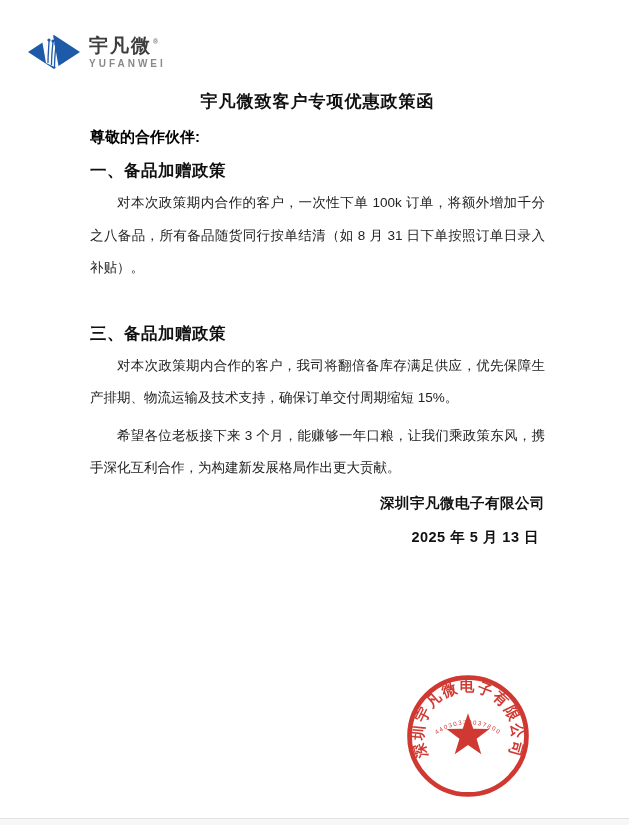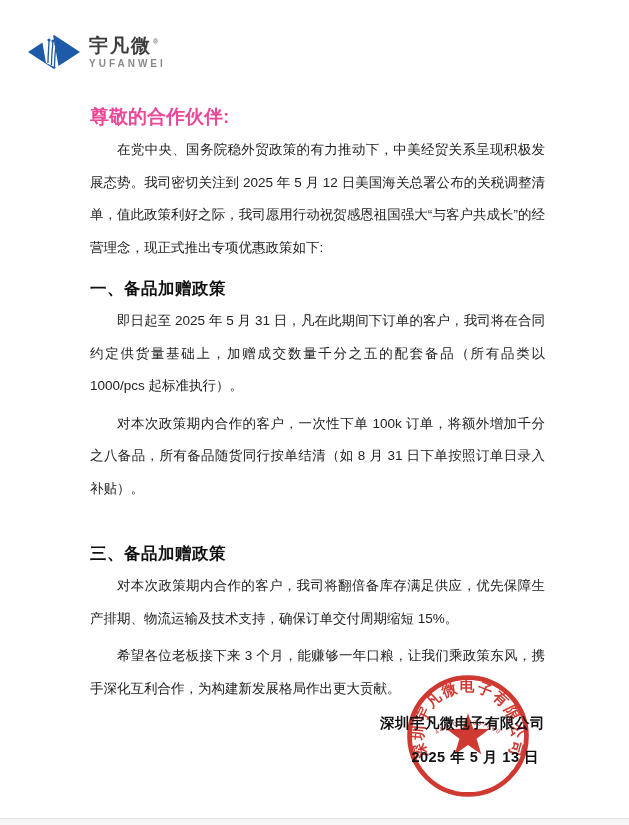--- a/index.html
+++ b/index.html
@@ -11,21 +11,21 @@
   
   .logo{position:absolute;left:28px;top:30px;display:flex;align-items:center;gap:9px;}
   .logo-mark{width:52px;height:44px;display:block;}
   .logo-text{display:flex;flex-direction:column;line-height:1;}
   .logo-cn{font-size:19px;font-weight:700;color:#3d3d3d;letter-spacing:2px;white-space:nowrap;}
   .logo-cn sup{font-size:7px;color:#777;margin-left:1px;}
   .logo-en{font-size:10px;font-weight:600;color:#8a8a8a;letter-spacing:3px;margin-top:4px;white-space:nowrap;}
   
   .content{position:absolute;left:90px;top:92px;width:455px;z-index:2;}
   .title{margin:0;font-size:17px;font-weight:700;text-align:center;color:#101010;line-height:20px;letter-spacing:1px;}
-  .salutation{margin:16px 0 0;font-size:19px;font-weight:700;color:#ec4899;line-height:18px;}
+  .salutation{margin:16px 0 0;font-size:15px;font-weight:700;color:#000000;line-height:18px;}
   .para{margin:8px 0 0;font-size:13.5px;line-height:32.5px;text-align:justify;text-indent:2em;color:#222;}
   .section-h{margin:0;font-size:16.5px;font-weight:700;color:#101010;line-height:24px;letter-spacing:0.5px;}
   .mt-sm{margin-top:12px;}
   .mt-md{margin-top:24px;}
   .mt-lg{margin-top:36px;}
   .section-body{margin-top:5px;}
   .closing{margin-top:5px;}
   .sig{margin-top:8px;text-align:right;font-weight:700;color:#111;}
   .sig-company{font-size:14.5px;line-height:20px;letter-spacing:0.5px;}
   .sig-date{font-size:14.5px;line-height:20px;margin-top:14px;padding-right:6px;letter-spacing:0.5px;}
@@ -53,27 +53,26 @@
       <path d="M26.5,37 C26.5,28 27.5,20 28,15" stroke="#1d5aa7" stroke-width="1.3" fill="none"></path>
       <circle cx="28" cy="14" r="1.6" fill="#1d5aa7"></circle>
     </svg>
     <div class="logo-text">
       <div class="logo-cn"><span>宇凡微</span><sup>®</sup></div>
       <div class="logo-en">YUFANWEI</div>
     </div>
   </div>
 
   <div class="content">
+    <h1 class="title">宇凡微致客户专项优惠政策函</h1>
 
     <p class="salutation">尊敬的合作伙伴:</p>
 
-    <p class="para">在党中央、国务院稳外贸政策的有力推动下，中美经贸关系呈现积极发展态势。我司密切关注到 2025 年 5 月 12 日美国海关总署公布的关税调整清单，值此政策利好之际，我司愿用行动祝贺感恩祖国强大“与客户共成长”的经营理念，现正式推出专项优惠政策如下:</p>
 
     <h2 class="section-h mt-sm">一、备品加赠政策</h2>
-    <p class="para section-body">即日起至 2025 年 5 月 31 日，凡在此期间下订单的客户，我司将在合同约定供货量基础上，加赠成交数量千分之五的配套备品（所有品类以 1000/pcs 起标准执行）。</p>
 
     <p class="para section-body">对本次政策期内合作的客户，一次性下单 100k 订单，将额外增加千分之八备品，所有备品随货同行按单结清（如 8 月 31 日下单按照订单日录入补贴）。</p>
 
     <h2 class="section-h mt-lg">三、备品加赠政策</h2>
     <p class="para section-body">对本次政策期内合作的客户，我司将翻倍备库存满足供应，优先保障生产排期、物流运输及技术支持，确保订单交付周期缩短 15%。</p>
 
     <p class="para closing">希望各位老板接下来 3 个月，能赚够一年口粮，让我们乘政策东风，携手深化互利合作，为构建新发展格局作出更大贡献。</p>
 
     <div class="sig">
       <div class="sig-company">深圳宇凡微电子有限公司</div>

